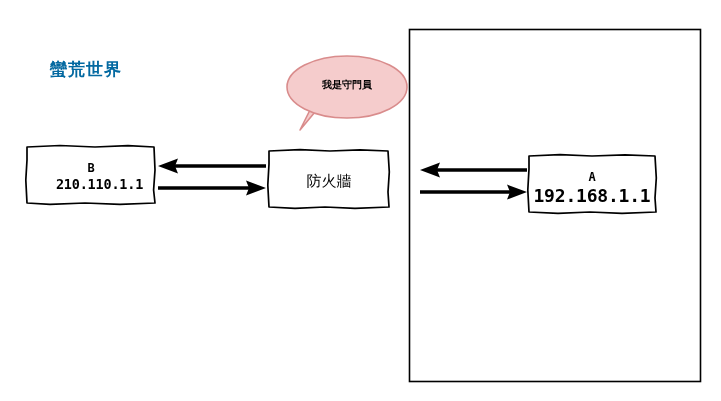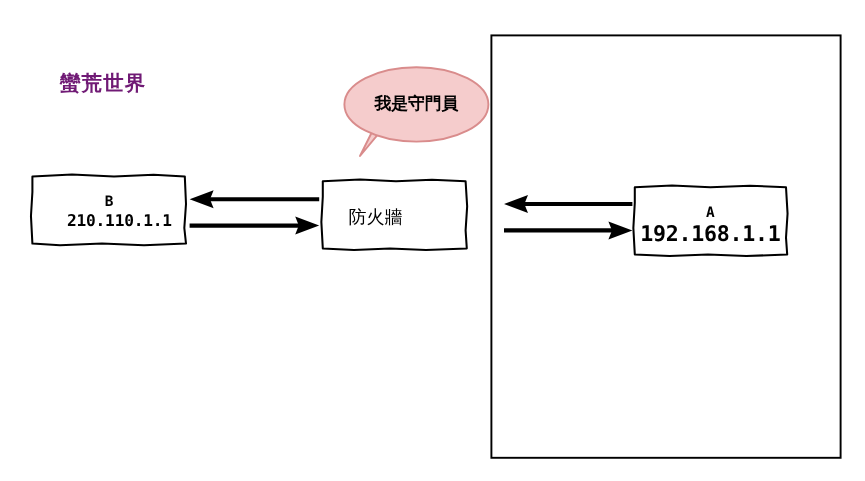--- a/index.html
+++ b/index.html
@@ -22,21 +22,21 @@
     left: 0;
     top: 0;
     width: 721px;
     height: 401px;
   }
   .zone-label {
     position: absolute;
     font-family: "DejaVu Sans", "Liberation Sans", sans-serif;
     font-size: 17px;
     font-weight: 700;
-    color: #701a75;
+    color: #0369a1;
     letter-spacing: 1px;
     white-space: nowrap;
   }
   #label-wild-world {
     left: 50px;
     top: 58px;
   }
   #label-secure-zone {
     left: 527px;
     top: 52px;
@@ -60,35 +60,35 @@
   #node-b-text .node-ip { font-size: 13.5px; display: block; letter-spacing: -0.2px; margin-left: 17px; }
   #node-a-text {
     left: 529px;
     top: 170px;
     width: 126px;
     font-size: 13px;
   }
   #node-a-text .node-name { font-size: 12px; display: block; }
   #node-a-text .node-ip { font-size: 18px; display: block; letter-spacing: -0.2px; }
   #node-firewall-text {
-    left: 253px;
+    left: 269px;
     top: 172px;
     width: 120px;
     font-family: "DejaVu Sans", "Liberation Sans", sans-serif;
     font-size: 15px;
     font-weight: 400;
   }
   #bubble-text {
     position: absolute;
     left: 287px;
     top: 78px;
     width: 120px;
     text-align: center;
     font-family: "DejaVu Sans", "Liberation Sans", sans-serif;
-    font-size: 14px;
+    font-size: 10px;
     font-weight: 700;
     color: #000000;
     white-space: nowrap;
   }
 </style>
 </head>
 <body>
 
 <div id="canvas">
 

